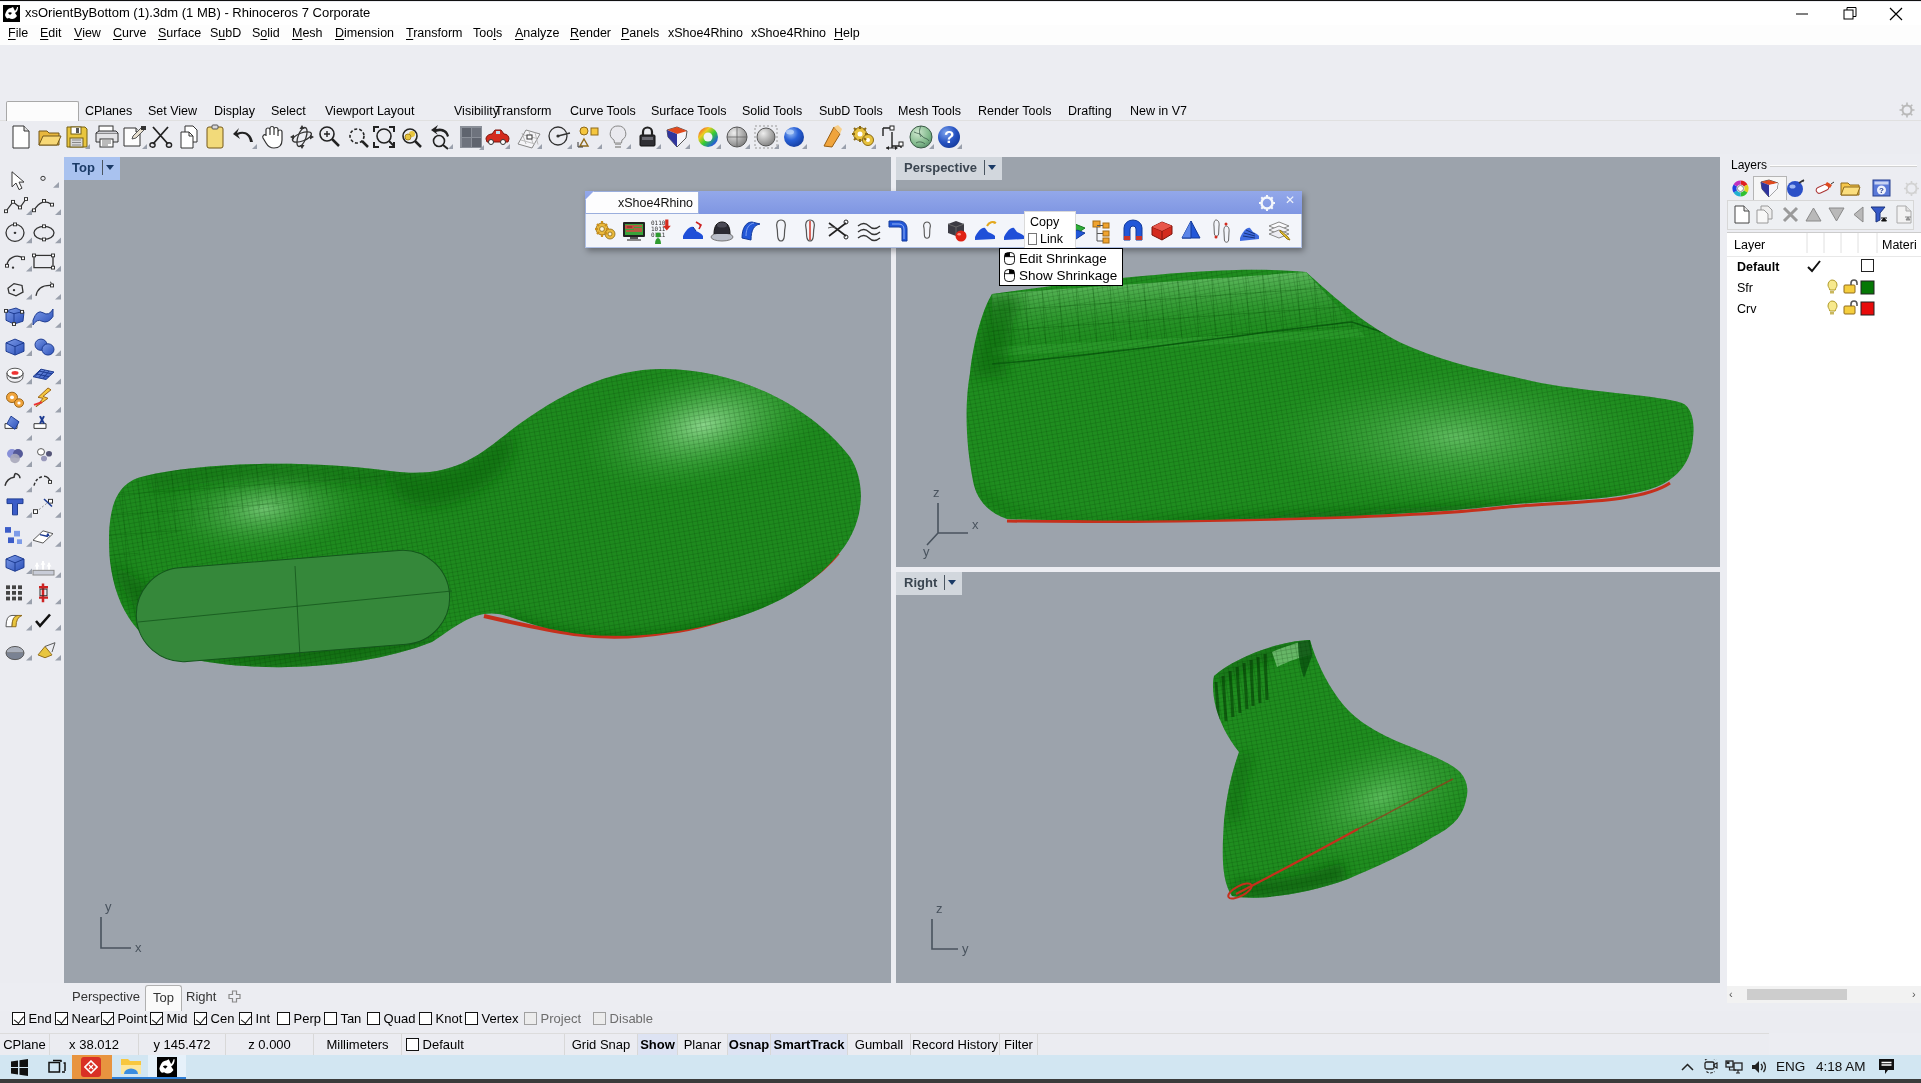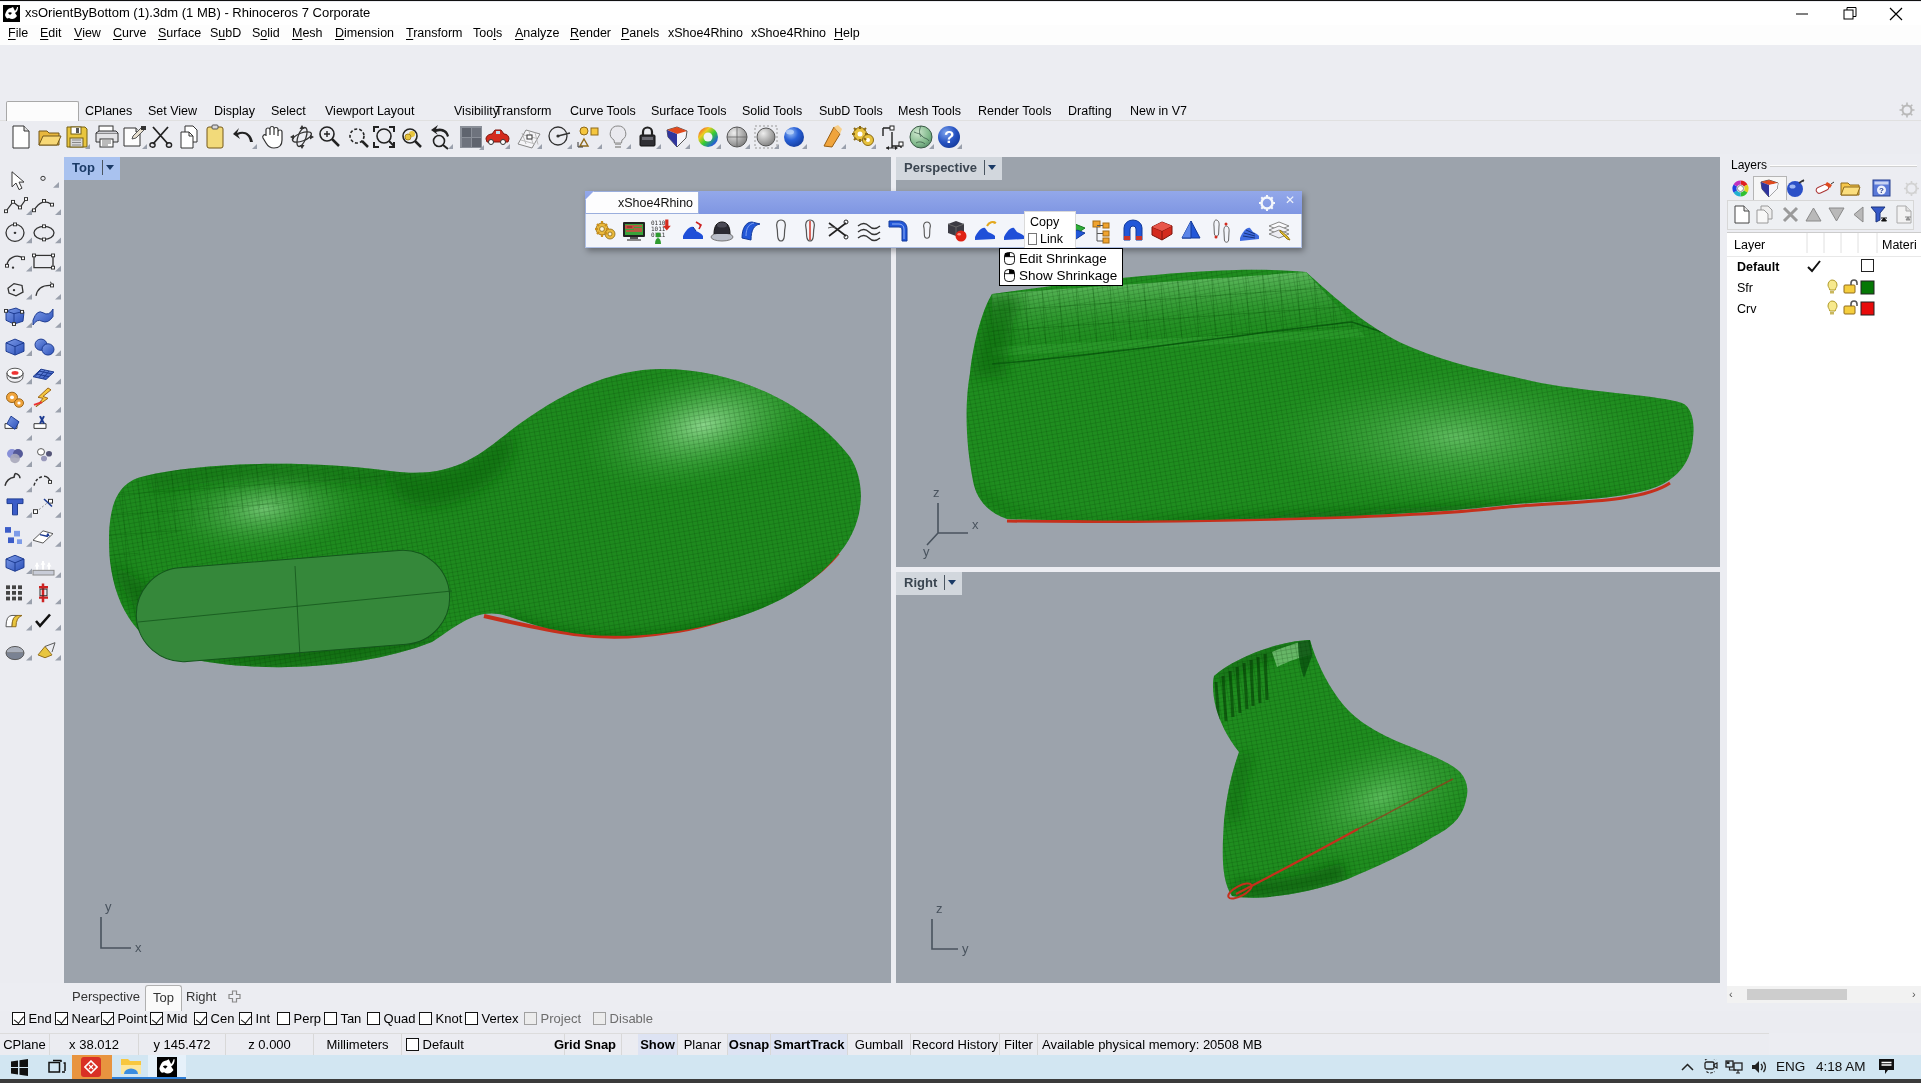--- a/index.html
+++ b/index.html
@@ -930,29 +930,28 @@
     <span style="position:absolute;left:524px;color:#6d6d6d"><span class="cb gray"></span> Project</span>
     <span style="position:absolute;left:593px;color:#6d6d6d"><span class="cb gray"></span> Disable</span>
   </div>
   <div id="statusbar">
     <div class="seg" style="left:0;width:50px;">CPlane</div>
     <div class="seg" style="left:50px;width:89px;">x 38.012</div>
     <div class="seg" style="left:139px;width:87px;">y 145.472</div>
     <div class="seg" style="left:226px;width:88px;">z 0.000</div>
     <div class="seg" style="left:314px;width:88px;">Millimeters</div>
     <div class="seg" style="left:402px;width:163px;text-align:left;padding-left:4px;"><span class="cb"></span> Default</div>
-    <div class="seg" style="left:549px;width:73px;font-weight:bold;">Grid Snap</div>
+    <div class="seg" style="left:565px;width:73px;">Grid Snap</div>
     <div class="seg" style="left:638px;width:40px;background:#dde3f3;font-weight:bold;">Show</div>
     <div class="seg" style="left:678px;width:50px;">Planar</div>
     <div class="seg" style="left:728px;width:43px;background:#dde3f3;font-weight:bold;">Osnap</div>
     <div class="seg" style="left:771px;width:77px;background:#dde3f3;font-weight:bold;">SmartTrack</div>
     <div class="seg" style="left:848px;width:63px;">Gumball</div>
     <div class="seg" style="left:911px;width:89px;">Record History</div>
     <div class="seg" style="left:1000px;width:38px;">Filter</div>
-    <div class="seg" style="left:1038px;width:883px;border-right:none;text-align:left;padding-left:4px;">Available physical memory: 20508 MB</div>
   </div>
   <div id="taskbar">
     <svg width="17" height="17" style="position:absolute;left:11px;top:4px;" viewBox="0 0 17 17">
         <path d="M0 2.5 L7 1.5 V8 H0 Z M8.5 1.3 L17 0 V8 H8.5 Z M0 9 H7 V15.5 L0 14.5 Z M8.5 9 H17 V17 L8.5 15.7 Z" fill="#111"></path>
       </svg>
     <svg width="18" height="16" style="position:absolute;left:48px;top:4px;" viewBox="0 0 18 16">
         <rect x="1" y="3.5" width="10.5" height="9.5" fill="none" stroke="#111" stroke-width="1.5"></rect>
         <path d="M5 1.5 h8.5 M13 1 v2 M15.5 4 h1.5 v8 M17 13 h-3" stroke="#111" stroke-width="1.5" fill="none"></path>
       </svg>
     <div style="position:absolute;left:72px;top:0;width:40px;height:24px;background:#e8943f;"></div>

